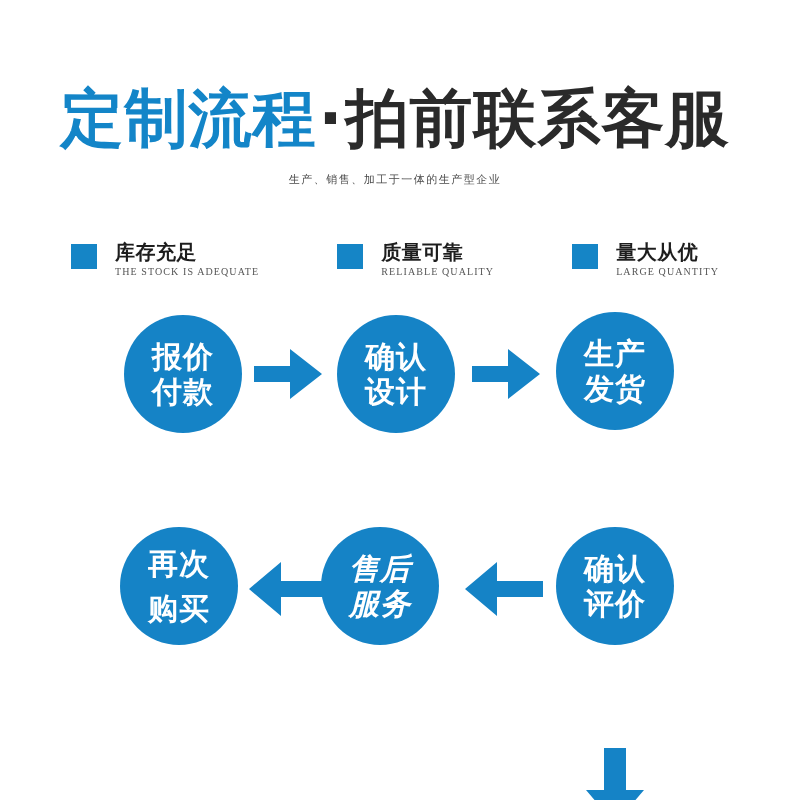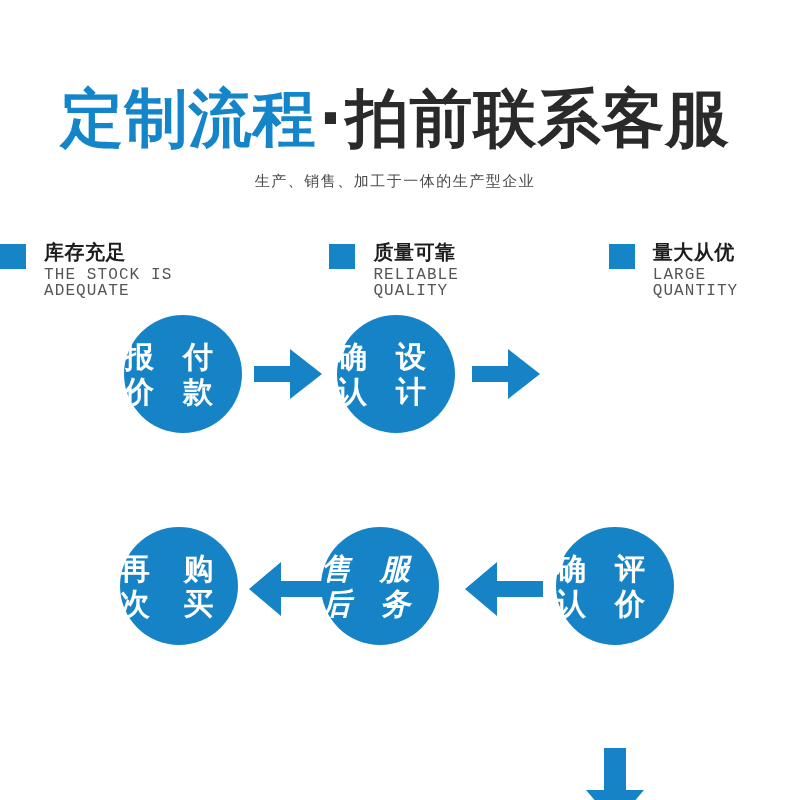--- a/index.html
+++ b/index.html
@@ -35,21 +35,21 @@
     letter-spacing: 1px;
     line-height: 1.05;
     white-space: nowrap;
   }
   .title .t-blue { color: #1385c8; }
   .title .t-dot  { color: #2a2a2a; padding: 0 2px; }
   .title .t-dark { color: #2a2a2a; }
 
   .subtitle {
     margin-top: 20px;
-    font-size: 15px;
+    font-size: 11px;
     color: #4a4a4a;
     letter-spacing: 1.5px;
     font-weight: 400;
   }
 
   
   .badges {
     position: absolute;
     left: 0;
     top: 242px;
@@ -76,42 +76,43 @@
     line-height: 1;
   }
   .badge-cn {
     font-size: 20px;
     font-weight: 700;
     color: #1d1d1d;
     letter-spacing: 0.5px;
   }
   .badge-en {
     margin-top: 5px;
-    font-size: 16px;
+    font-size: 10px;
     color: #555555;
     letter-spacing: 1.1px;
-    font-family: Liberation Mono, monospace;
+    font-family: Liberation Serif, serif;
   }
 
   
   .flow {
     position: absolute;
     left: 0;
     top: 300px;
     width: 790px;
     height: 390px;
   }
 
   .circle {
     position: absolute;
     width: 118px;
     height: 118px;
     border-radius: 50%;
     background: #1583c6;
     display: flex;
+    flex-direction: column;
     align-items: center;
     justify-content: center;
     color: #ffffff;
     font-weight: 700;
     font-size: 30px;
     line-height: 1.18;
     letter-spacing: 1px;
   }
   .circle span { display: block; }
 
@@ -190,20 +191,24 @@
       <span>确认</span>
       <span>设计</span>
     </div>
 
     <div class="arrow a-r2">
       <svg width="70" height="58" viewBox="0 0 70 58" xmlns="http://www.w3.org/2000/svg">
         <path d="M0 21 L36 21 L36 4 L68 29 L36 54 L36 37 L0 37 Z" fill="#1583c6"></path>
       </svg>
     </div>
 
+    <div class="circle c3">
+      <span>生产</span>
+      <span>发货</span>
+    </div>
 
     <div class="arrow a-down">
       <svg width="70" height="78" viewBox="0 0 70 78" xmlns="http://www.w3.org/2000/svg">
         <path d="M24 0 L46 0 L46 42 L64 42 L35 76 L6 42 L24 42 Z" fill="#1583c6"></path>
       </svg>
     </div>
 
     <div class="circle c4">
       <span>确认</span>
       <span>评价</span>

